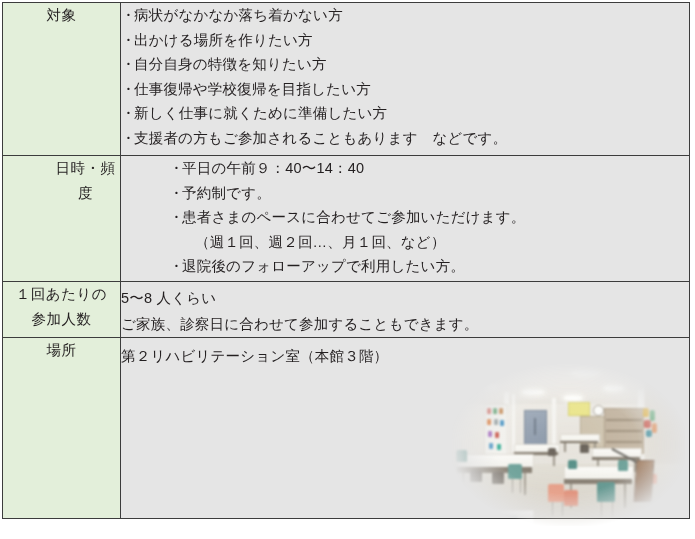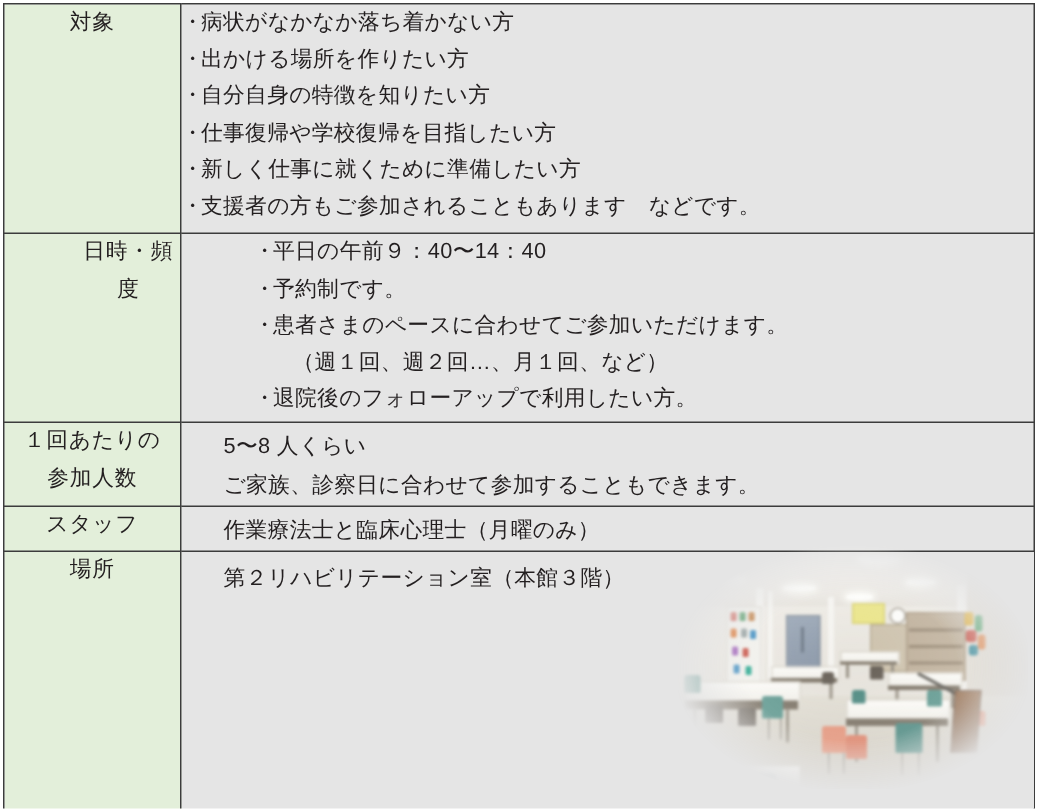--- a/index.html
+++ b/index.html
@@ -70,21 +70,21 @@
   ul.bullet-list > li .bullet-mark {
     display: inline-block;
     width: 13px;
   }
   ul.bullet-list > li.sub-line {
     padding-left: 26px;
   }
 
   .plain-lines p {
     margin: 0;
-    padding-left: 28px;
+    padding-left: 0;
     font-size: 14.5px;
     line-height: 26px;
     letter-spacing: 0.2px;
     white-space: nowrap;
     color: #231f20;
   }
 
   
   tr.row-target td { height: 152px; }
   tr.row-schedule td { height: 125px; padding-left: 48px; }
@@ -281,30 +281,20 @@
           <span class="label-line">参加人数</span>
         </td>
         <td class="value-cell">
           <div class="plain-lines">
             <p>5〜8 人くらい</p>
             <p>ご家族、診察日に合わせて参加することもできます。</p>
           </div>
         </td>
       </tr>
 
-      <tr class="row-staff">
-        <td class="label-cell">
-          <span class="label-line">スタッフ</span>
-        </td>
-        <td class="value-cell">
-          <div class="plain-lines">
-            <p>作業療法士と臨床心理士（月曜のみ）</p>
-          </div>
-        </td>
-      </tr>
 
       <tr class="row-place">
         <td class="label-cell">
           <span class="label-line">場所</span>
         </td>
         <td class="value-cell">
           <div class="plain-lines">
             <p>第２リハビリテーション室（本館３階）</p>
           </div>
         </td>

